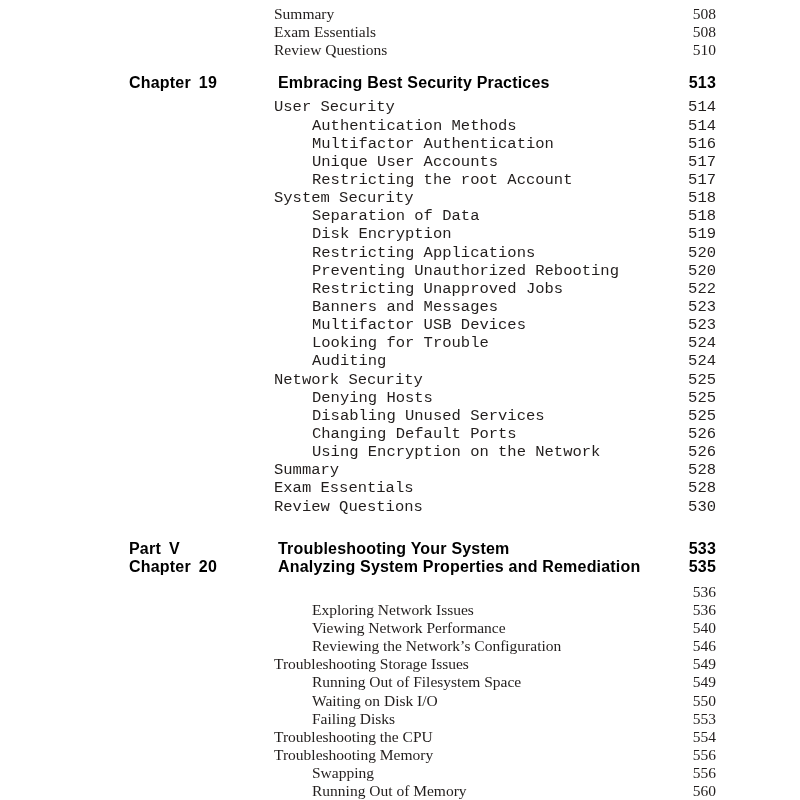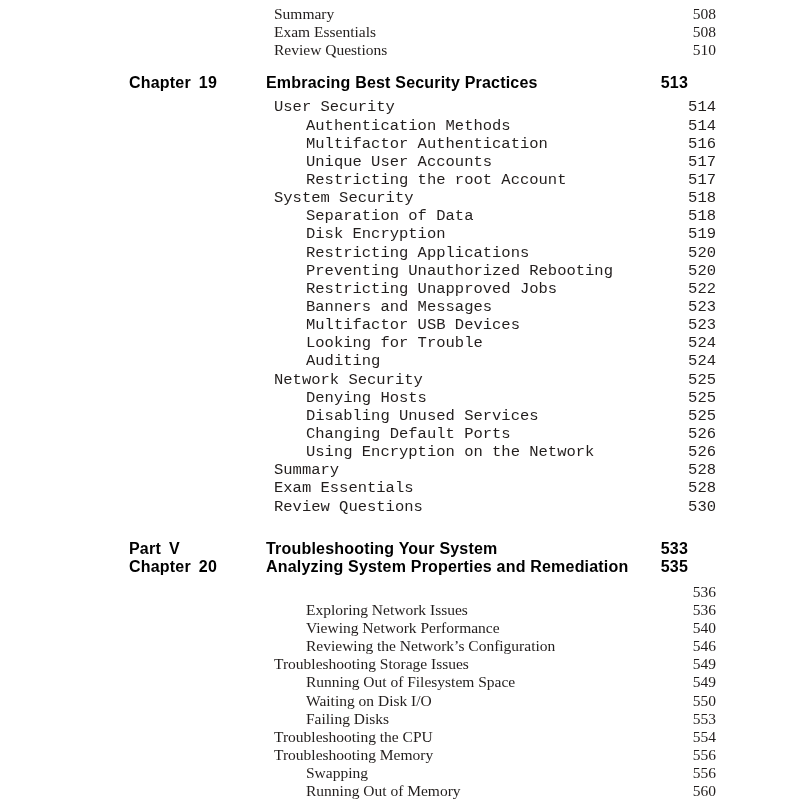--- a/index.html
+++ b/index.html
@@ -33,21 +33,21 @@
   .entry {
     height: 18.15px;
     line-height: 18.15px;
     font-size: 15.5px;
   }
   .entry .label {
     position: absolute;
     left: 262px;
     white-space: nowrap;
   }
-  .entry.indent-1 .label { left: 294px; }
+  .entry.indent-1 .label { left: 300px; }
   .entry .page-num {
     position: absolute;
     right: 96px;
     white-space: nowrap;
   }
 
   .heading {
     height: 18px;
     line-height: 18px;
     font-family: "Liberation Sans", sans-serif;
@@ -57,26 +57,26 @@
     letter-spacing: 0.2px;
   }
   .heading .kind-col {
     position: absolute;
     left: 117px;
     white-space: nowrap;
   }
   .heading .num { margin-left: 8px; }
   .heading .title {
     position: absolute;
-    left: 254px;
+    left: 266px;
     white-space: nowrap;
   }
   .heading .page-num {
     position: absolute;
-    right: 124px;
+    right: 96px;
     white-space: nowrap;
   }
 </style>
 </head>
 <body>
 
 <div class="page">
   <div class="toc" id="toc">
       <div class="section sec-0">
         <div class="row entry indent-0">

